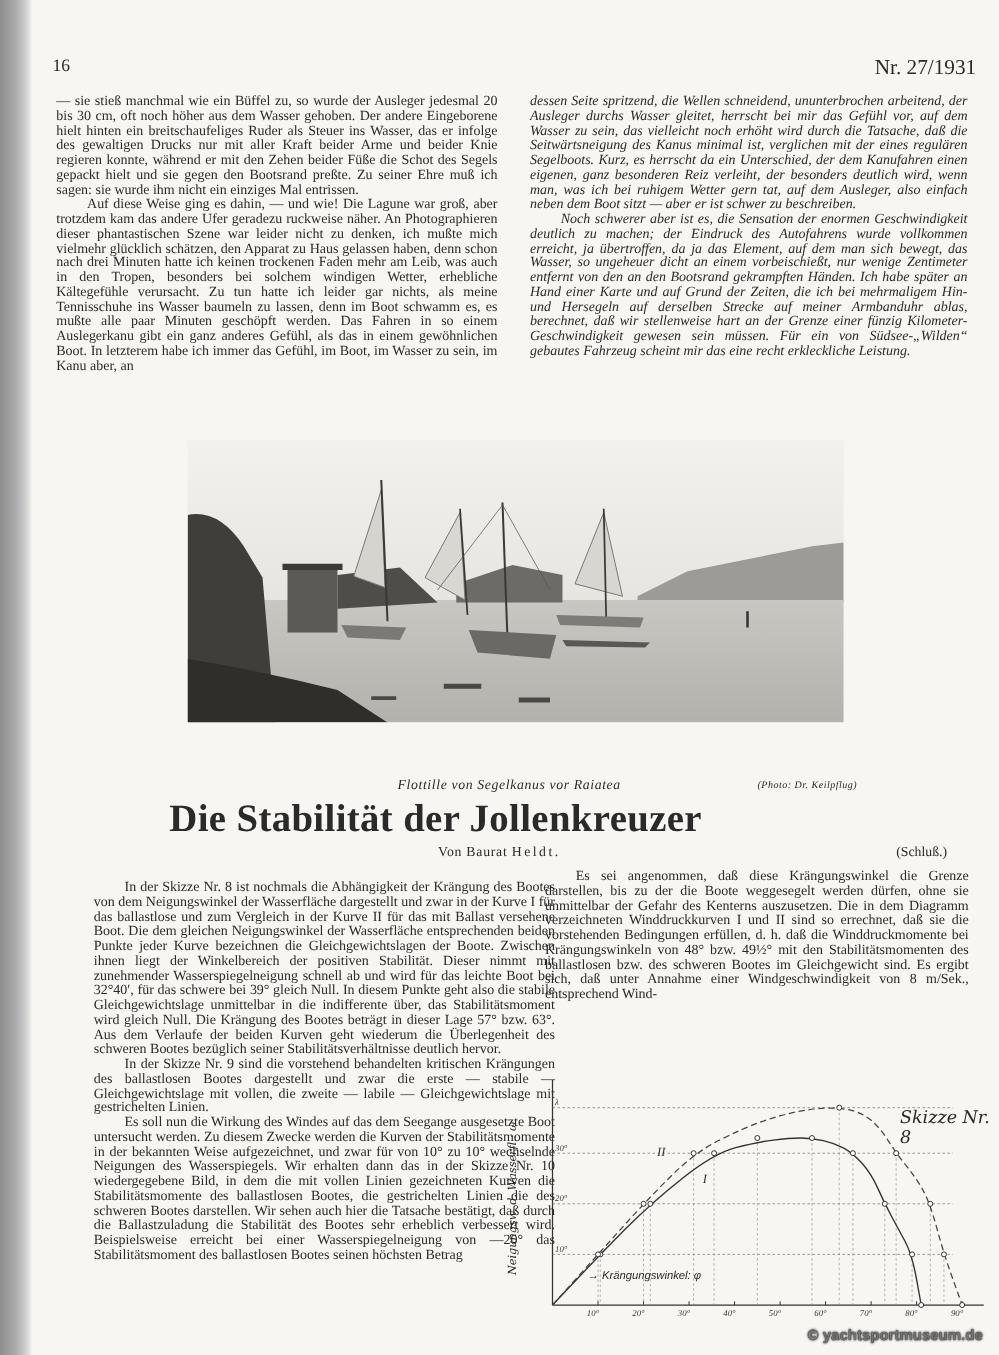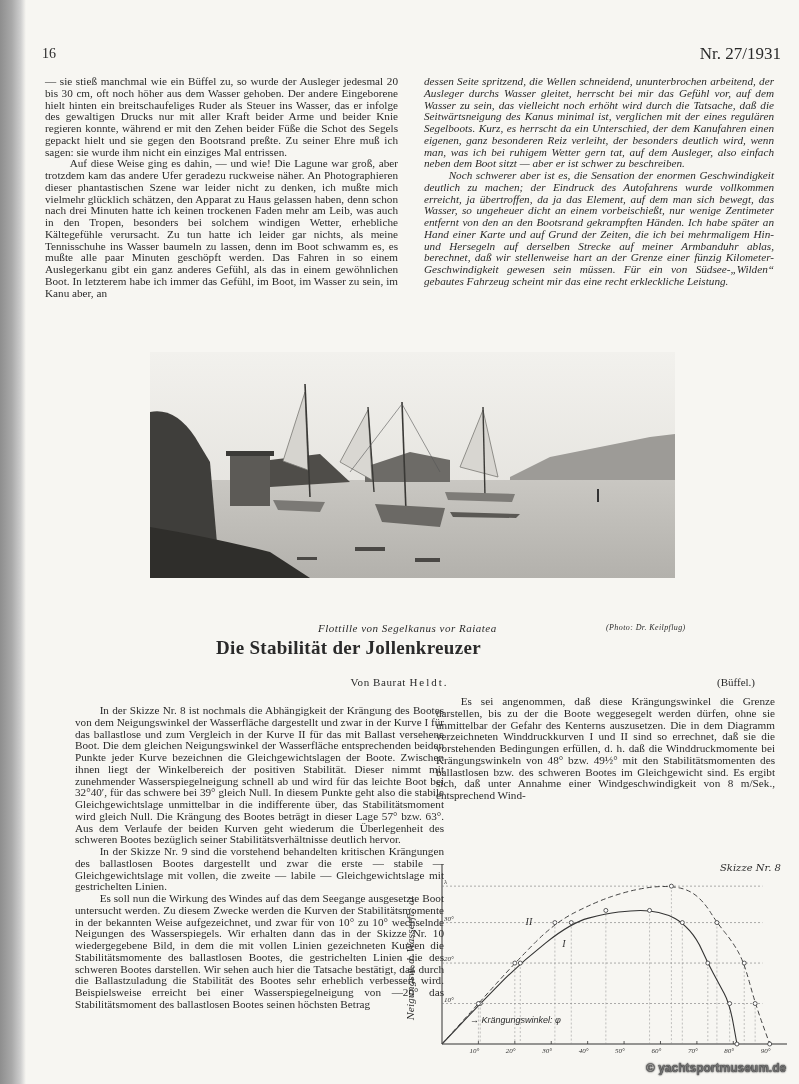--- a/index.html
+++ b/index.html
@@ -12,25 +12,25 @@
   .col{position:absolute;font-size:11.2px;line-height:11.75px;text-align:justify;}
   .col p{margin:0;}
   .col p.ind{text-indent:2.2em;}
   #c1{left:45px;top:76px;width:353px;}
   #c2{left:424px;top:76px;width:350px;font-style:italic;}
   #c3{left:45px;top:705px;width:369px;margin-left:30px;}
   #c4{left:436px;top:696px;width:339px;}
   .photo{position:absolute;left:150px;top:352px;width:525px;height:226px;background:#efeeea;overflow:hidden;}
   .caption{position:absolute;top:622px;left:318px;font-style:italic;font-size:11px;letter-spacing:.5px;}
   .credit{position:absolute;top:623px;left:558px;font-style:italic;font-size:8px;letter-spacing:.4px;margin-left:48px;}
-  .headline{position:absolute;top:637px;left:0;width:697px;text-align:center;font-size:19px;font-weight:bold;letter-spacing:.3px;}
+  .headline{position:absolute;top:637px;left:0;width:697px;text-align:center;font-size:31px;font-weight:bold;letter-spacing:.3px;}
   .byline{position:absolute;top:676px;left:0;width:799px;text-align:center;font-size:11px;letter-spacing:.6px;}
   .schluss{position:absolute;top:676px;left:717px;font-size:11px;}
   .diagram{position:absolute;left:424px;top:858px;width:375px;height:210px;}
-  .skizze{position:absolute;left:720px;top:862px;font-style:italic;font-size:10px;font-family:"DejaVu Serif",serif;}
+  .skizze{position:absolute;left:720px;top:886px;font-style:italic;font-size:14px;font-family:"DejaVu Serif",serif;}
   .ylabel{position:absolute;left:406px;top:1020px;transform:rotate(-90deg);transform-origin:left top;font-style:italic;font-size:9px;white-space:nowrap;font-family:"DejaVu Serif",serif;}
   .xlabel{position:absolute;left:470px;top:1015px;font-style:italic;font-size:9px;font-family:Liberation Sans, sans-serif;}
   .watermark{position:absolute;left:646px;top:1061px;font-family:"Liberation Sans",sans-serif;font-size:12px;color:#737373;font-weight:bold;text-shadow:0 0 2px #222,0 0 1px #000;}
   .sp{letter-spacing:2px;}
 </style>
 </head>
 <body>
 
 <div class="gutter"></div>
 
@@ -86,21 +86,21 @@
     <rect x="265" y="206" width="25" height="4" fill="#4a4845"></rect>
     <rect x="147" y="205" width="20" height="3" fill="#4a4845"></rect>
     <line x1="448" y1="137" x2="448" y2="150" stroke="#333" stroke-width="2"></line>
   </svg>
 </div>
 <div class="caption">Flottille von Segelkanus vor Raiatea</div>
 <div class="credit">(Photo: Dr. Keilpflug)</div>
 
 <div class="headline">Die Stabilität der Jollenkreuzer</div>
 <div class="byline"><span>Von Baurat </span><span class="sp">Heldt.</span></div>
-<div class="schluss">(Büffel.)</div>
+<div class="schluss">(Schluß.)</div>
 
 <div class="col" id="c3">
     <p class="ind">In der Skizze Nr. 8 ist nochmals die Abhängigkeit der Krängung des Bootes von dem Neigungswinkel der Wasserfläche dargestellt und zwar in der Kurve I für das ballastlose und zum Vergleich in der Kurve II für das mit Ballast versehene Boot. Die dem gleichen Neigungswinkel der Wasserfläche entsprechenden beiden Punkte jeder Kurve bezeichnen die Gleichgewichtslagen der Boote. Zwischen ihnen liegt der Winkelbereich der positiven Stabilität. Dieser nimmt mit zunehmender Wasserspiegelneigung schnell ab und wird für das leichte Boot bei 32°40′, für das schwere bei 39° gleich Null. In diesem Punkte geht also die stabile Gleichgewichtslage unmittelbar in die indifferente über, das Stabilitätsmoment wird gleich Null. Die Krängung des Bootes beträgt in dieser Lage 57° bzw. 63°. Aus dem Verlaufe der beiden Kurven geht wiederum die Überlegenheit des schweren Bootes bezüglich seiner Stabilitätsverhältnisse deutlich hervor.</p>
     <p class="ind">In der Skizze Nr. 9 sind die vorstehend behandelten kritischen Krängungen des ballastlosen Bootes dargestellt und zwar die erste — stabile — Gleichgewichtslage mit vollen, die zweite — labile — Gleichgewichtslage mit gestrichelten Linien.</p>
     <p class="ind">Es soll nun die Wirkung des Windes auf das dem Seegange ausgesetzte Boot untersucht werden. Zu diesem Zwecke werden die Kurven der Stabilitätsmomente in der bekannten Weise aufgezeichnet, und zwar für von 10° zu 10° wechselnde Neigungen des Wasserspiegels. Wir erhalten dann das in der Skizze Nr. 10 wiedergegebene Bild, in dem die mit vollen Linien gezeichneten Kurven die Stabilitätsmomente des ballastlosen Bootes, die gestrichelten Linien die des schweren Bootes darstellen. Wir sehen auch hier die Tatsache bestätigt, daß durch die Ballastzuladung die Stabilität des Bootes sehr erheblich verbessert wird. Beispielsweise erreicht bei einer Wasserspiegelneigung von —20° das Stabilitätsmoment des ballastlosen Bootes seinen höchsten Betrag</p>
   </div>
 <div class="col" id="c4">
     <p class="ind">Es sei angenommen, daß diese Krängungswinkel die Grenze darstellen, bis zu der die Boote weggesegelt werden dürfen, ohne sie unmittelbar der Gefahr des Kenterns auszusetzen. Die in dem Diagramm verzeichneten Winddruckkurven I und II sind so errechnet, daß sie die vorstehenden Bedingungen erfüllen, d. h. daß die Winddruckmomente bei Krängungswinkeln von 48° bzw. 49½° mit den Stabilitätsmomenten des ballastlosen bzw. des schweren Bootes im Gleichgewicht sind. Es ergibt sich, daß unter Annahme einer Windgeschwindigkeit von 8 m/Sek., entsprechend Wind-</p>
   </div>
 

